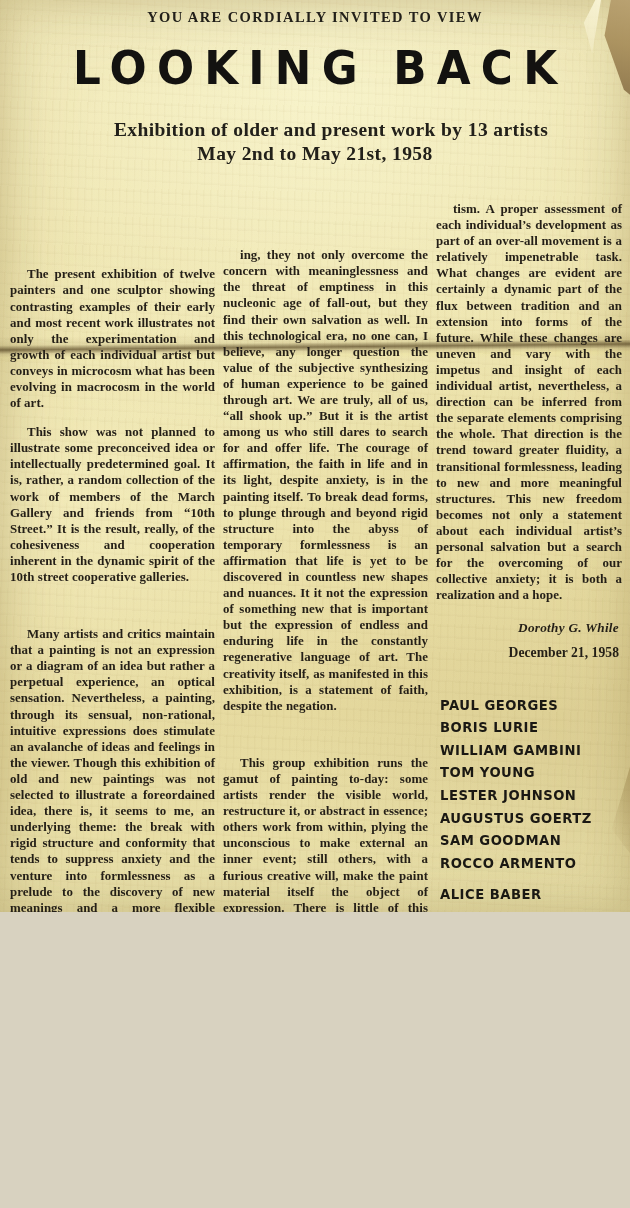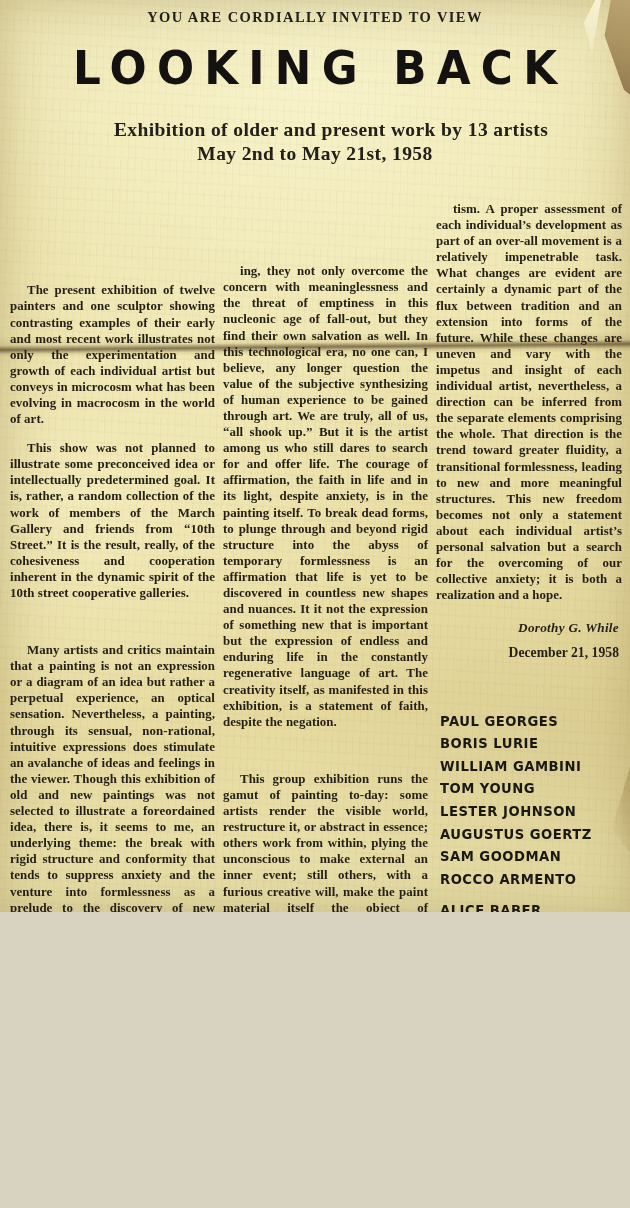--- a/index.html
+++ b/index.html
@@ -192,21 +192,21 @@
   }
   .sign-date {
     text-align: right;
     font-weight: 700;
     font-size: 13.6px;
     margin-top: 9px;
     padding-right: 3px;
   }
 
   .artists {
-    margin-top: 48px;
+    margin-top: 32px;
     padding-left: 4px;
   }
   .artist {
     font-family: "DejaVu Sans", sans-serif;
     font-weight: 700;
     font-size: 13.6px;
     letter-spacing: .5px;
     line-height: 22.6px;
     white-space: nowrap;
     color: #1a1813;

